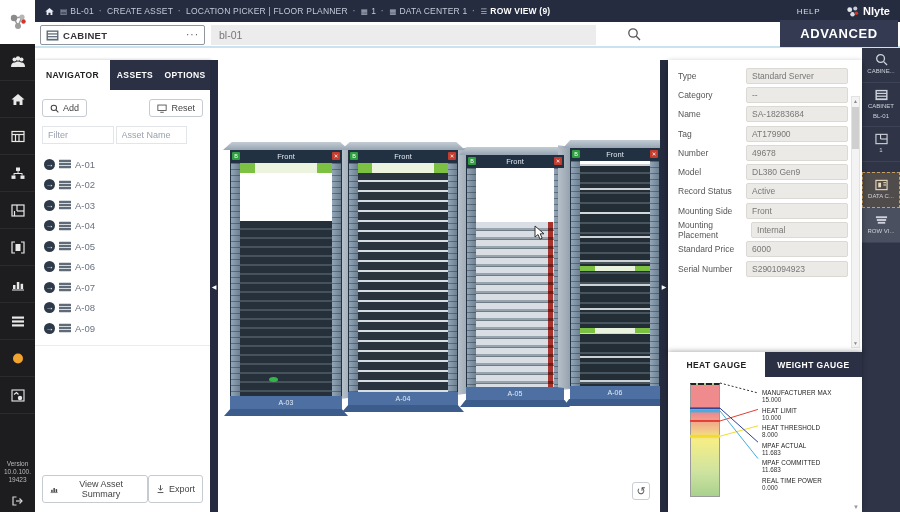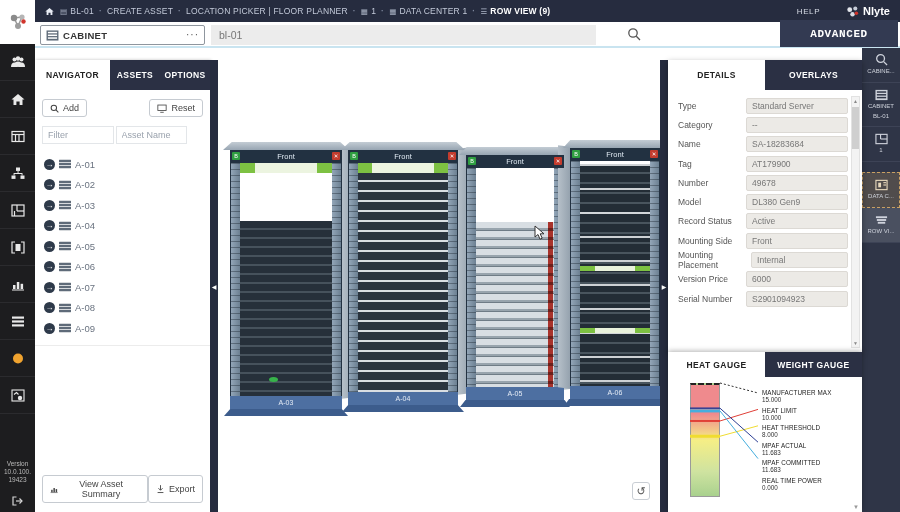--- a/index.html
+++ b/index.html
@@ -33,21 +33,21 @@
   .search-row { position:absolute; left:35px; right:0; top:22px; height:26px; background:#fff;
     border-bottom:2px solid #c9e4f0; z-index:20; }
   .entity-box { position:absolute; left:5px; top:3px; width:165px; height:20px; border:1px solid #8f969e;
     border-radius:2px; display:flex; align-items:center; padding:0 5px; cursor:pointer; background:#fff; }
   .entity-box .ent-label { font-size:9.5px; font-weight:bold; color:#333; letter-spacing:.3px; margin-left:4px; }
   .entity-box .ent-more { margin-left:auto; color:#555; font-size:10px; letter-spacing:1px; line-height:6px; }
   .query-input { position:absolute; left:176px; top:3px; width:385px; height:20px; background:#ececec;
     border:none; outline:none; font-size:10.5px; color:#777; padding:0 8px; font-family:inherit; }
   .search-ic { position:absolute; left:592px; top:5px; color:#555; cursor:pointer; }
   .advanced-btn { position:absolute; right:2px; top:-2px; width:118px; height:27px; background:#333a52; color:#fff;
-    border:none; font-size:11px; font-weight:bold; letter-spacing:.6px; cursor:pointer; font-family:Liberation Mono, monospace; }
+    border:none; font-size:13px; font-weight:bold; letter-spacing:.6px; cursor:pointer; font-family:Liberation Sans, sans-serif; }
 
   
   .tabbar { display:flex; background:#2b3044; height:30px; }
   .tab { flex:1; display:flex; align-items:center; justify-content:center; color:#fff; font-size:8.5px;
     font-weight:bold; letter-spacing:.4px; cursor:pointer; }
   .tab.active { background:#fff; color:#222; }
 
   
   .nav-panel { position:absolute; left:35px; top:60px; width:175px; bottom:0; background:#fff;
     box-shadow:1px 0 3px rgba(0,0,0,.25); z-index:10; }
@@ -502,24 +502,20 @@
       </div>
     <span class="mouse-cursor">
       <svg width="13" height="16" viewBox="0 0 13 16">
         <path d="M2 1 L2 12 L5 9.5 L7 14.2 L9.2 13.2 L7.2 8.8 L11 8.8 Z" fill="#fff" stroke="#333" stroke-width="1"></path>
       </svg>
     </span>
     <div class="reset-view">↺</div>
   </section>
 
   <section class="details-panel">
-    <div class="tabbar">
-        <div class="tab active">DETAILS</div>
-        <div class="tab">OVERLAYS</div>
-      </div>
     <div class="props">
         <div class="prop-row">
         <span class="prop-label">Type</span>
         <span class="prop-value">Standard Server</span>
       </div>
         <div class="prop-row">
         <span class="prop-label">Category</span>
         <span class="prop-value">--</span>
       </div>
         <div class="prop-row">
@@ -544,21 +540,21 @@
       </div>
         <div class="prop-row">
         <span class="prop-label">Mounting Side</span>
         <span class="prop-value">Front</span>
       </div>
         <div class="prop-row">
         <span class="prop-label">Mounting Placement</span>
         <span class="prop-value">Internal</span>
       </div>
         <div class="prop-row">
-        <span class="prop-label">Version Price</span>
+        <span class="prop-label">Standard Price</span>
         <span class="prop-value">6000</span>
       </div>
         <div class="prop-row">
         <span class="prop-label">Serial Number</span>
         <span class="prop-value">S2901094923</span>
       </div>
         <div class="prop-row">
         
         
       </div>

